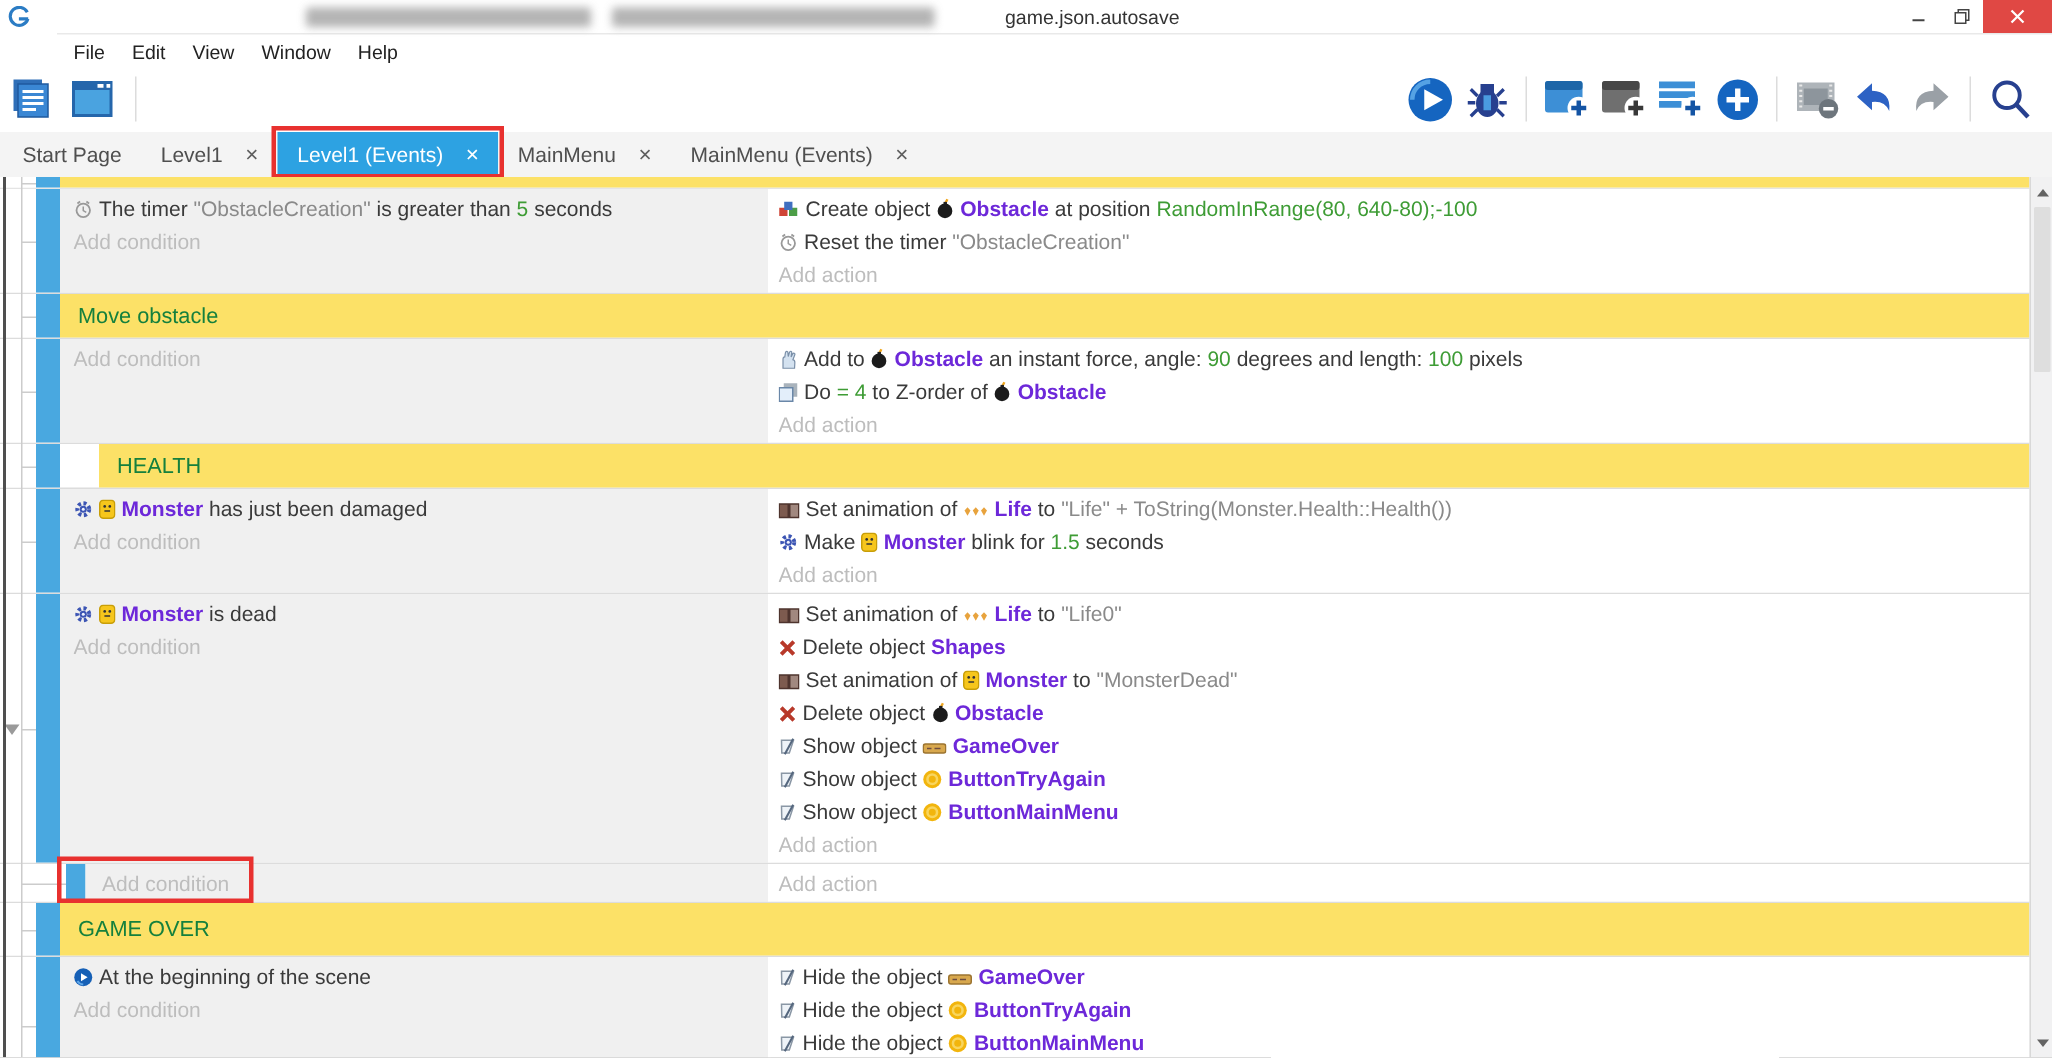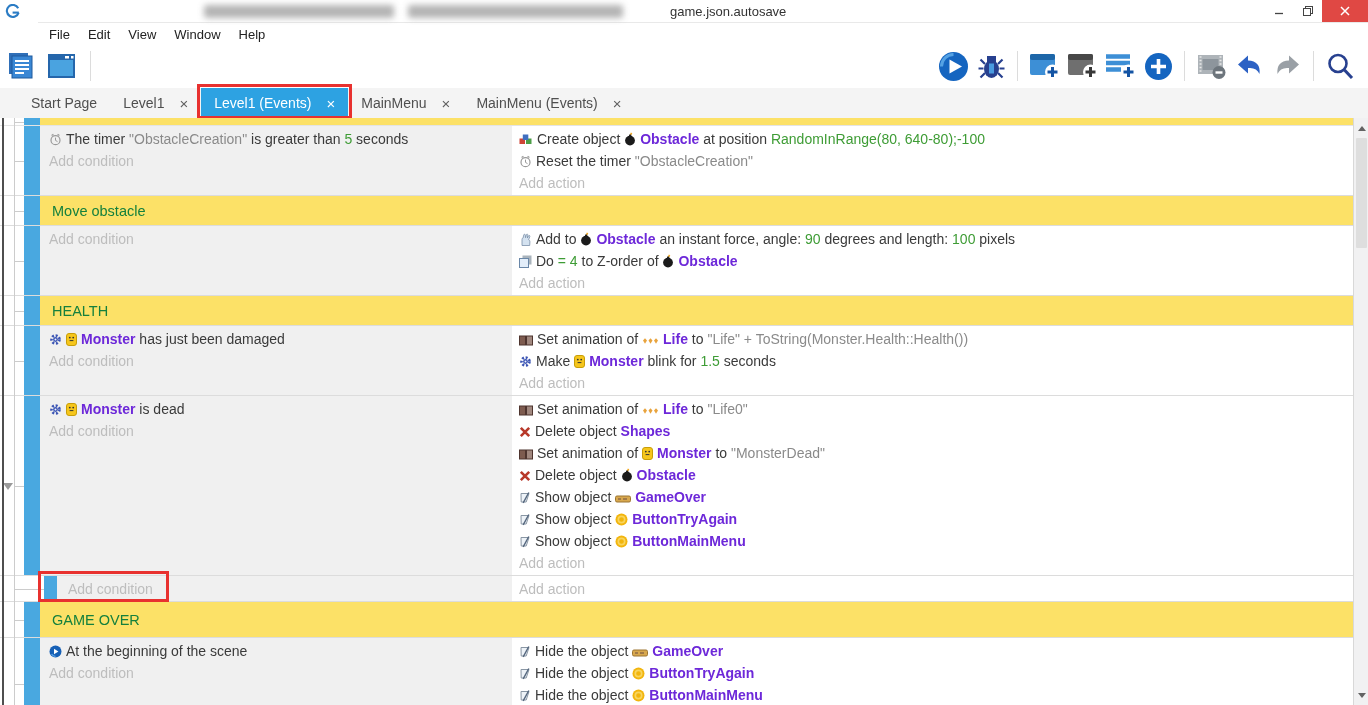--- a/index.html
+++ b/index.html
@@ -23,21 +23,21 @@
   .menu-item { font-size:13px; color:#222; padding:2px 9px; cursor:default; }
 
   
   .toolbar { height:44px; display:flex; align-items:center; background:#fff; padding:0 6px; }
   .tb-left { display:flex; align-items:center; gap:8px; }
   .tb-right { margin-left:auto; display:flex; align-items:center; gap:6px; padding-right:6px; }
   .tb-icon { display:flex; align-items:center; justify-content:center; width:32px; height:32px; }
   .tb-sep { width:1px; height:30px; background:#dcdcdc; margin:0 4px; }
 
   
-  .tabbar { height:30px; display:flex; align-items:stretch; background:#f4f4f4; padding-left:18px; }
+  .tabbar { height:30px; display:flex; align-items:stretch; background:#f4f4f4; padding-left:2px; }
   .tab { display:flex; align-items:center; padding:0 13px; font-size:14px; color:#4f4f4f; position:relative; cursor:default; white-space:nowrap; }
   .tab .x { margin-left:15px; font-size:15px; color:#5f5f5f; }
   .tab.active { background:#2da2e2; color:#fff; }
   .tab.active .x { color:#fff; }
   .tab-annotation { position:absolute; left:-4px; right:-4px; top:-4px; bottom:-1px; border:3px solid #e8312f; pointer-events:none; }
 
   
   .events-panel { position:relative; height:587px; background:#fff; overflow:hidden; }
   .panel-edge { position:absolute; left:2px; top:0; width:2px; height:100%; background:#4f4f4f; }
   .tree-vline { position:absolute; left:14px; top:0; width:1px; height:100%; background:#cccccc; }
@@ -301,21 +301,21 @@
                   <path d="M6.2 3.5 7.6 0.8" stroke="#f0a71f" stroke-width="1.6" fill="none"></path>
                   <rect x="5" y="2.6" width="2.3" height="2.4" fill="#222"></rect>
                   <circle cx="6" cy="8.6" r="4.9" fill="#1b1b1b"></circle>
                 </svg></span><span class="obj">Obstacle</span></div>
             <div class="line placeholder">Add action</div>
           </div>
         </div>
         <div class="row comment">
           <div class="gutter"></div>
           <div class="bar"></div>
-          <div class="comment-label" style="height: 29px;">HEALTH</div>
+          <div class="comment-label" style="height: 29px; margin-left: 26px;">HEALTH</div>
         </div>
         <div class="row">
           <div class="gutter"></div>
           <div class="bar"></div>
           <div class="cond">
             <div class="line"><span class="ic"><svg width="13" height="13" viewBox="0 0 13 13">
                   <circle cx="6.5" cy="6.5" r="4" fill="none" stroke="#3c55b4" stroke-width="2.6" stroke-dasharray="2 1.7"></circle>
                   <circle cx="6.5" cy="6.5" r="2.4" fill="#3c55b4"></circle>
                   <circle cx="6.5" cy="6.5" r="1" fill="#eef2ff"></circle>
                 </svg></span><span class="ic"><svg width="11" height="13">

